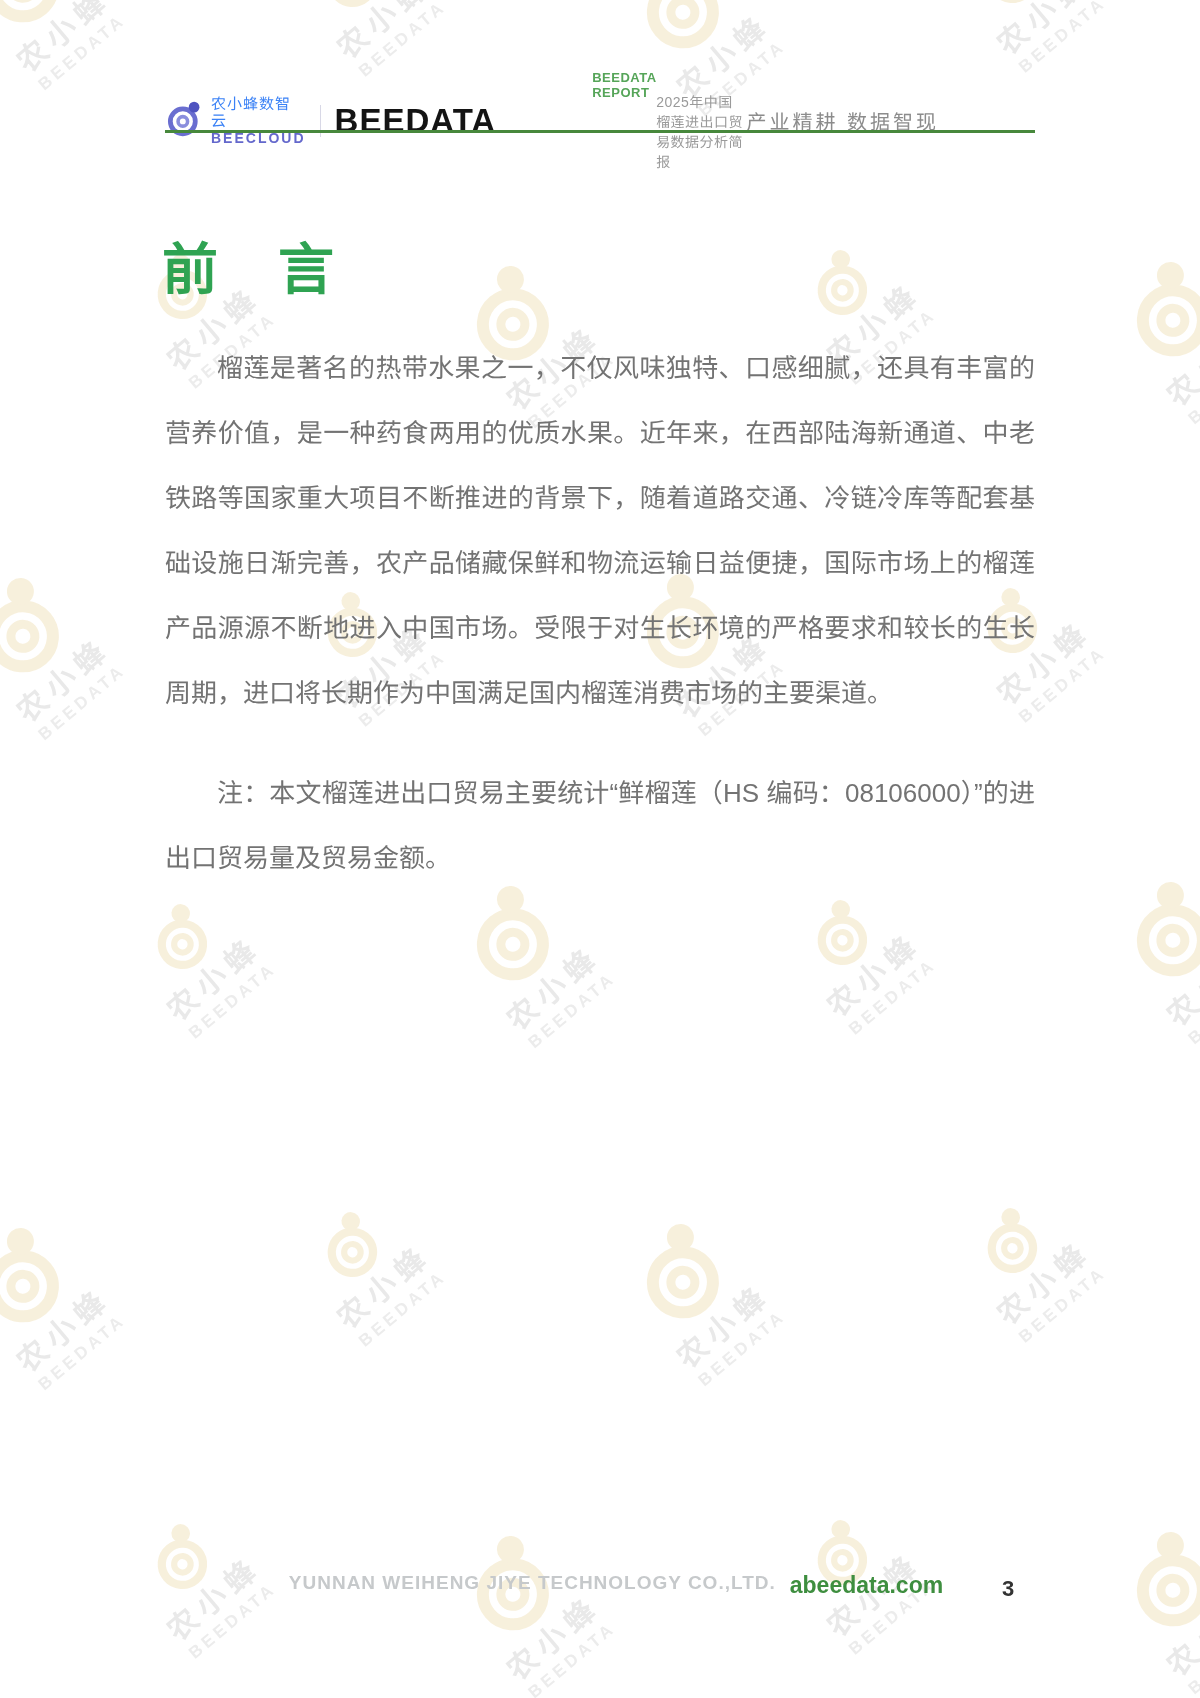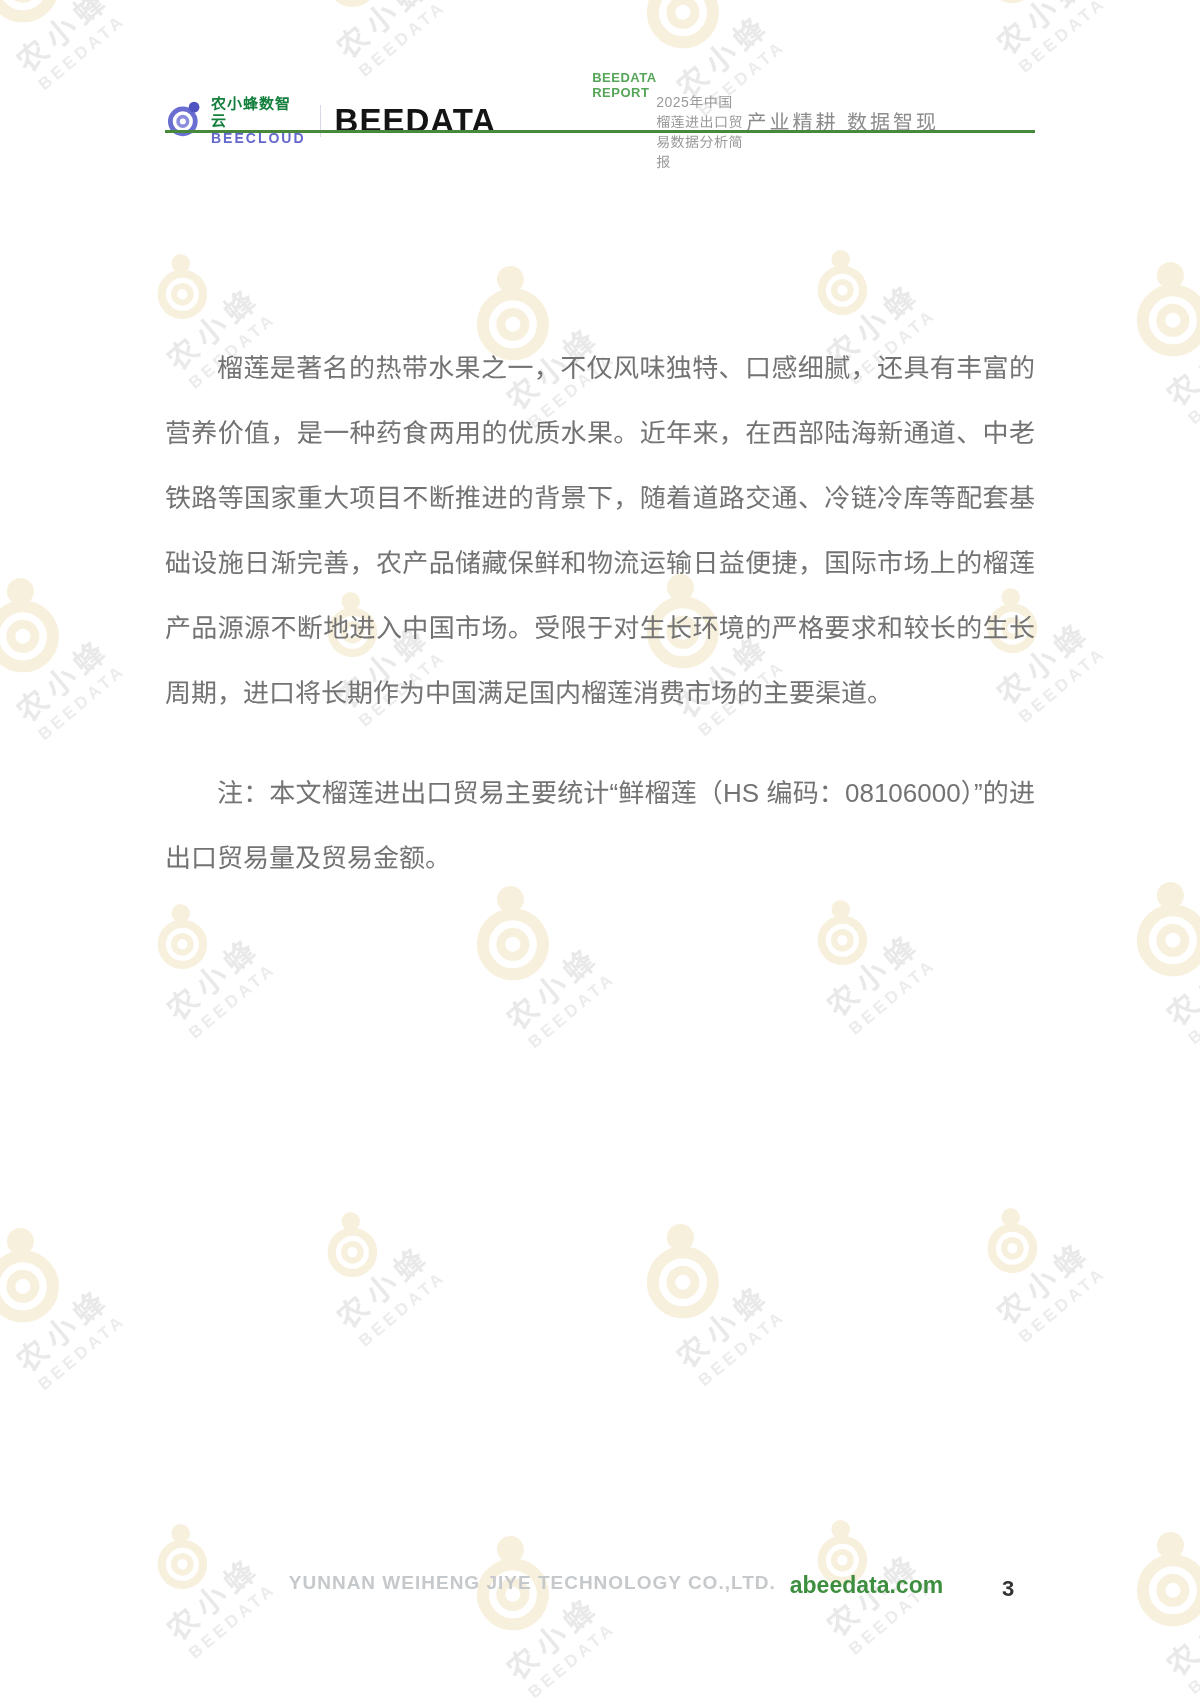--- a/index.html
+++ b/index.html
@@ -19,21 +19,21 @@
   .wm-text-en{color:#ececec;font-size:17px;font-weight:700;letter-spacing:4px;line-height:1.3;}
   
   .content{position:absolute;inset:0;z-index:1;}
   .header{
     position:absolute;top:70px;left:165px;width:870px;
     display:flex;align-items:center;
   }
   .logo-group{display:flex;align-items:center;}
   .logo-bee{flex:0 0 auto;margin-right:8px;}
   .logo-text-stack{display:flex;flex-direction:column;line-height:1.15;}
-  .logo-brand-cn{color:#15803d;font-size:15px;font-weight:700;letter-spacing:1px;}
+  .logo-brand-cn{color:#3b82f6;font-size:15px;font-weight:400;letter-spacing:1px;}
   .logo-brand-en{color:#6468cc;font-size:14px;font-weight:700;letter-spacing:2px;}
   .logo-divider{width:1px;height:32px;background:#d8d8e6;margin:0 14px;}
   .wordmark{font-size:33px;color:#141414;letter-spacing:1px;white-space:nowrap;}
   .wordmark .wm-bold{font-weight:800;}
   .wordmark .wm-reg{font-weight:600;}
   .report-block{margin-left:96px;display:flex;flex-direction:row;}
   .report-label{color:#56a559;font-size:13px;font-weight:700;letter-spacing:.5px;}
   .report-subtitle{color:#9a9a9a;font-size:14px;margin-top:21px;letter-spacing:.5px;}
   .slogan{margin-left:auto;margin-right:96px;color:#8c8c8c;font-size:20px;font-weight:400;letter-spacing:3px;white-space:nowrap;}
   .header-rule{position:absolute;top:130px;left:165px;width:870px;height:3px;background:#47883c;}
@@ -299,20 +299,21 @@
       </div>
       <div class="report-block">
         <span class="report-label">BEEDATA REPORT</span>
         <span class="report-subtitle">2025年中国榴莲进出口贸易数据分析简报</span>
       </div>
       <div class="slogan">产业精耕 数据智现</div>
     </div>
 
     <div class="header-rule"></div>
 
+    <h1 class="page-title">前　言</h1>
 
     <div class="body-text">
       <p>榴莲是著名的热带水果之一，不仅风味独特、口感细腻，还具有丰富的营养价值，是一种药食两用的优质水果。近年来，在西部陆海新通道、中老铁路等国家重大项目不断推进的背景下，随着道路交通、冷链冷库等配套基础设施日渐完善，农产品储藏保鲜和物流运输日益便捷，国际市场上的榴莲产品源源不断地进入中国市场。受限于对生长环境的严格要求和较长的生长周期，进口将长期作为中国满足国内榴莲消费市场的主要渠道。</p>
       <p>注：本文榴莲进出口贸易主要统计“鲜榴莲（HS 编码：08106000）”的进出口贸易量及贸易金额。</p>
     </div>
 
     <div class="footer">
       <span class="footer-company">YUNNAN WEIHENG JIYE TECHNOLOGY CO.,LTD.</span>
       <span class="footer-site">abeedata.com</span>
     </div>

